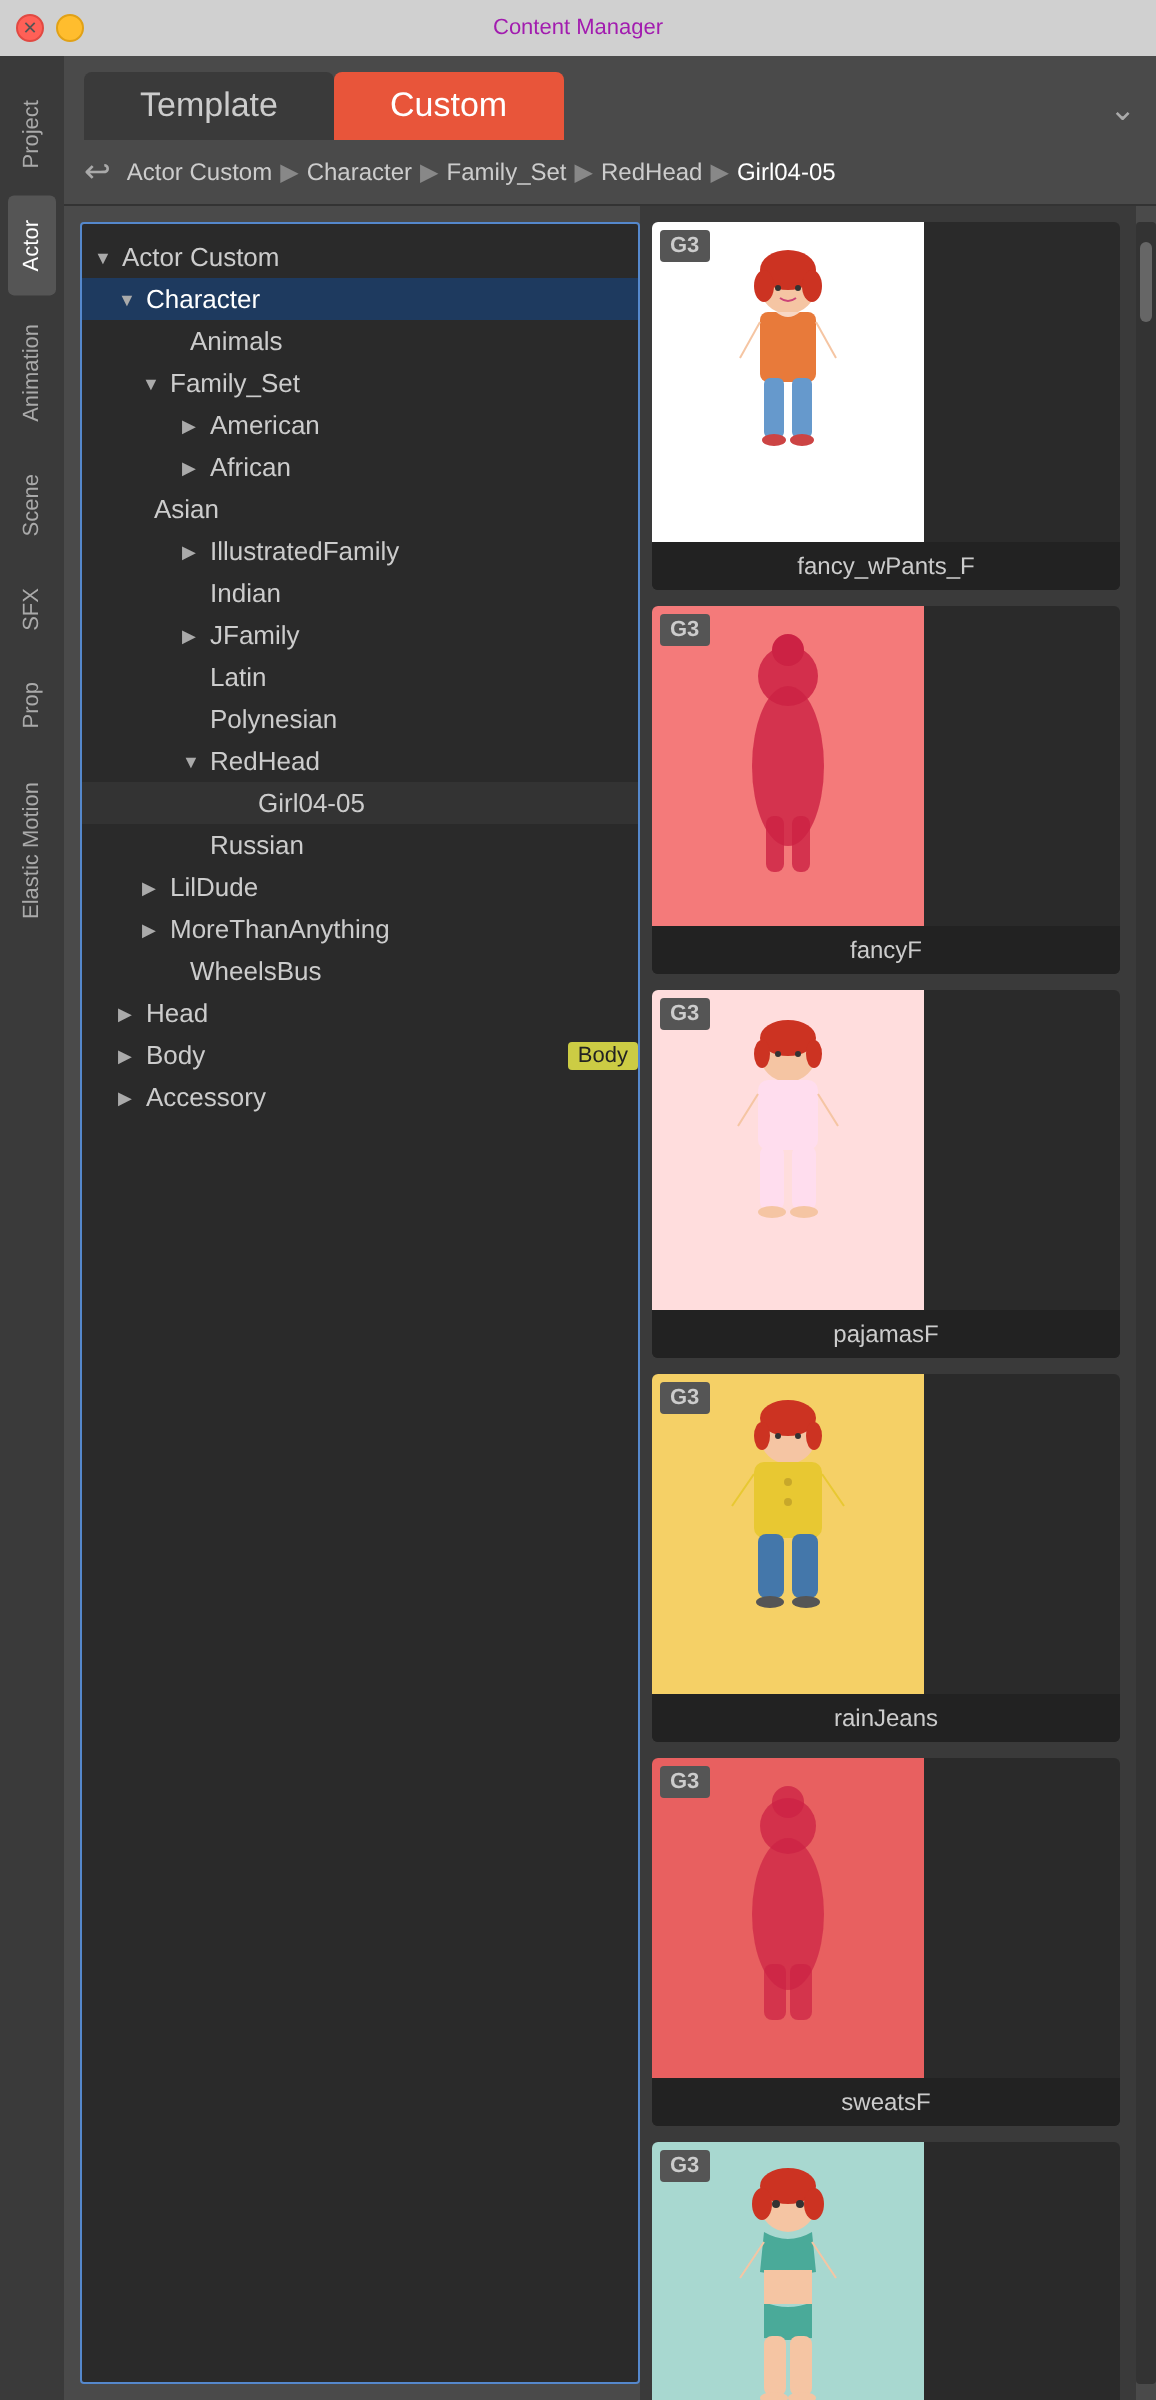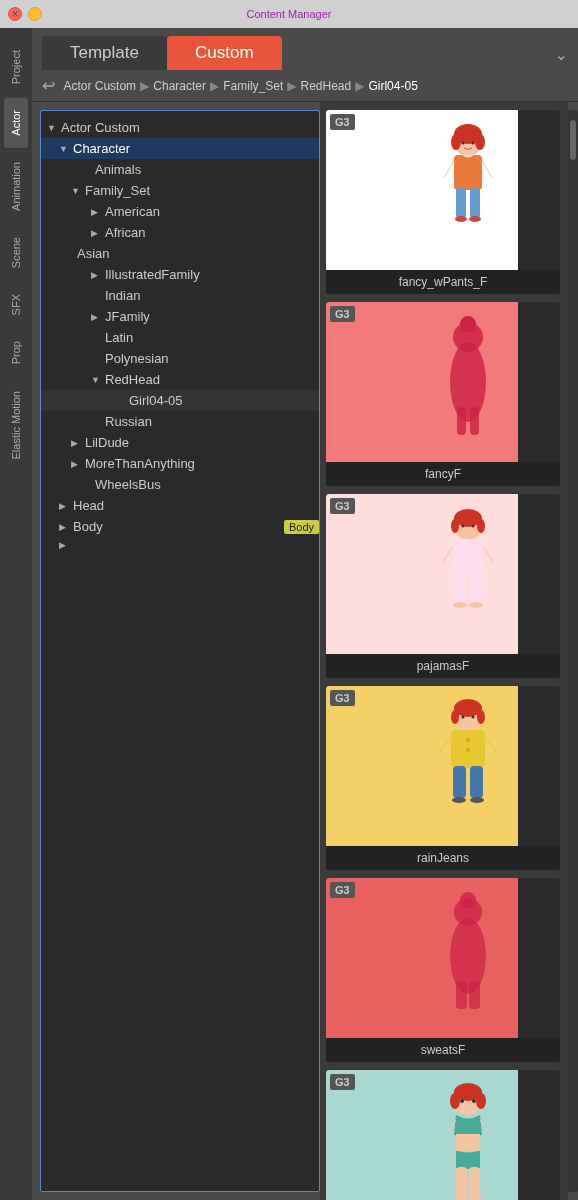--- a/index.html
+++ b/index.html
@@ -213,26 +213,26 @@
 
     .grid-item {
       background: #2a2a2a;
       border-radius: 3px;
       overflow: hidden;
       cursor: pointer;
       flex-shrink: 0;
     }
 
     .grid-thumb {
-      width: 192px;
+      width: 136px;
       height: 160px;
       position: relative;
       display: flex;
       align-items: center;
-      justify-content: flex-end;
+      justify-content: center;
       overflow: hidden;
     }
     .grid-thumb.white-bg { background: #fff; }
     .grid-thumb.pink-bg { background: #f47a7a; }
     .grid-thumb.light-pink-bg { background: #fdd; }
     .grid-thumb.yellow-bg { background: #f5d066; }
     .grid-thumb.dark-pink-bg { background: #e86060; }
     .grid-thumb.teal-bg { background: #a8d8d0; }
 
     .g3-badge {
@@ -424,20 +424,21 @@
         </div>
 
         <div class="tree-item" style="padding-left:18px; position:relative;">
           <span class="tree-arrow right"></span>
           <span class="tree-label">Body</span>
           <span class="tooltip-badge">Body</span>
         </div>
 
         <div class="tree-item" style="padding-left:18px;">
           <span class="tree-arrow right"></span>
+          <span class="tree-label">Accessory</span>
         </div>
 
       </div>
 
       <div class="grid-panel">
 
         <div class="grid-item">
           <div class="grid-thumb white-bg">
             <span class="g3-badge">G3</span>
             <svg class="char-svg" viewBox="0 0 100 140" xmlns="http://www.w3.org/2000/svg">

